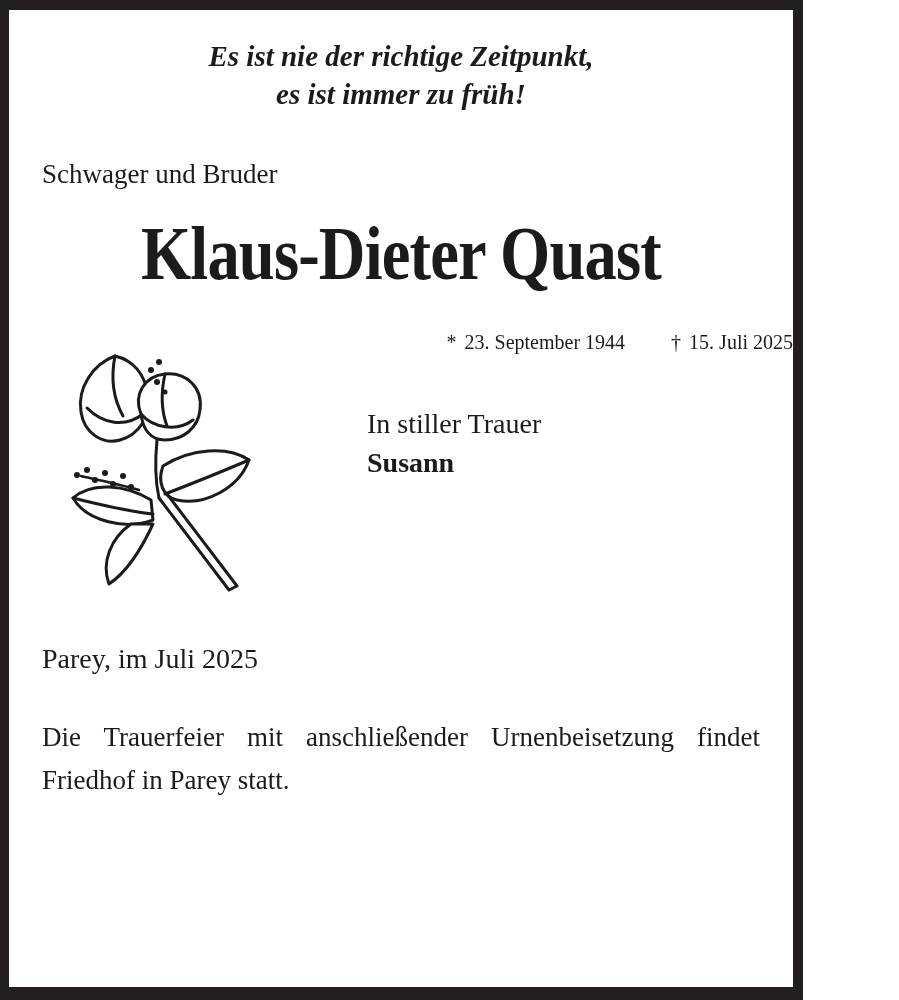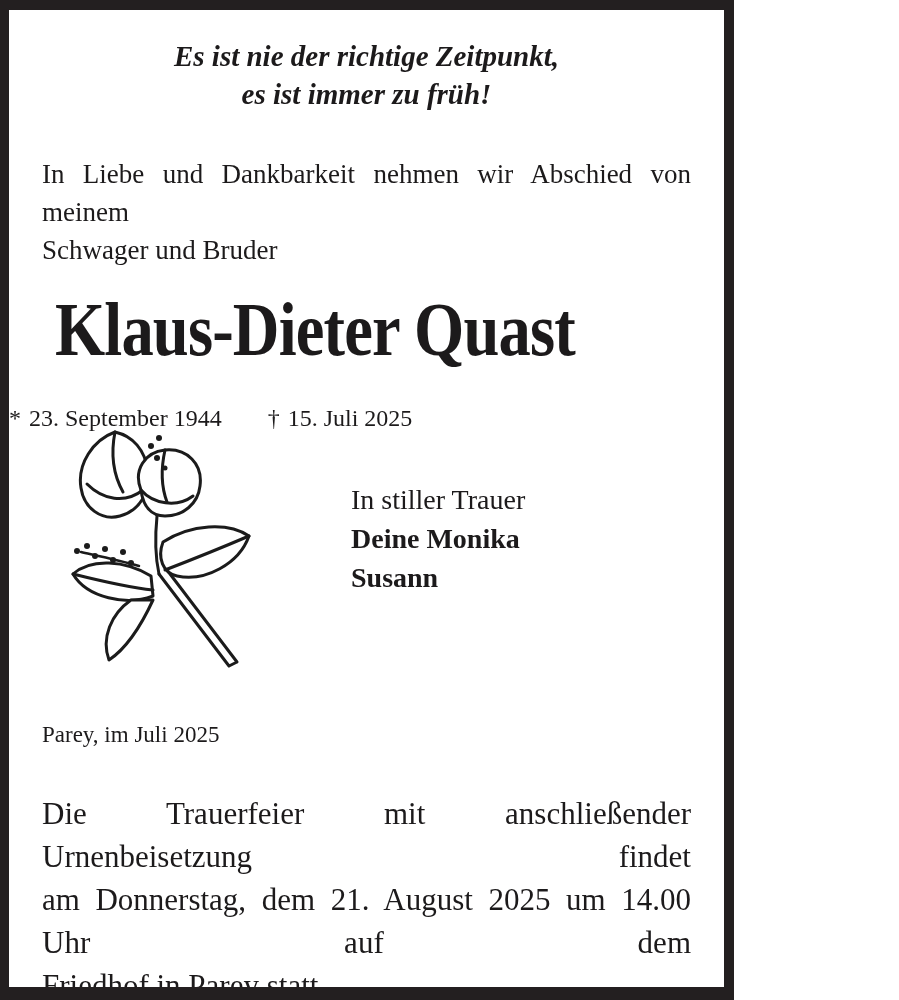--- a/index.html
+++ b/index.html
@@ -1,61 +1,60 @@
 <!DOCTYPE html>
 <html><head>
 <meta charset="utf-8">
 <style>
   html, body { margin: 0; padding: 0; background: #ffffff; }
   .page {
-    width: 734px; height: 1000px; box-sizing: border-box;
+    width: 803px; height: 1000px; box-sizing: border-box;
     border-style: solid; border-color: #231f20;
     border-width: 10px 10px 13px 9px;
     background: #ffffff; overflow: hidden;
     font-family: "Liberation Serif", serif;
     color: #1c1a1b;
   }
   .poem {
     margin-top: 27px; text-align: center;
     font-weight: bold; font-style: italic;
     font-size: 29px; line-height: 38px;
   }
   .intro { margin: 42px 33px 0 33px; font-size: 27px; line-height: 38px; }
   .just { text-align: justify; text-align-last: justify; }
-  .name-row { margin-top: 20px; text-align: left; line-height: 80px; }
+  .name-row { margin-top: 20px; text-align: center; line-height: 80px; }
   .name {
     display: inline-block; font-weight: bold; font-size: 76px;
     transform: scaleX(0.85); transform-origin: center;
     letter-spacing: -1px; white-space: nowrap;
   }
   .dates {
-    margin-top: 8px; display: flex; justify-content: flex-start;
-    gap: 46px; font-size: 24px; line-height: 40px;
+    margin-top: 8px; display: flex; justify-content: flex-end;
+    gap: 46px; font-size: 20px; line-height: 40px;
   }
   .date-group { white-space: nowrap; }
   .symbol { padding-right: 8px; }
-  .middle { position: relative; height: 268px; }
+  .middle { position: relative; height: 268px; padding-left: 16px; }
   .flower { position: absolute; left: 44px; top: -14px; }
   .mourners { margin-left: 342px; padding-top: 42px; font-size: 28px; line-height: 39px; }
   .mourner-name { font-weight: bold; }
-  .place { margin: 10px 33px 0 33px; font-size: 23px; line-height: 38px; }
-  .notice { margin: 38px 33px 0 33px; font-size: 31px; line-height: 43px; }
+  .place { margin: 10px 33px 0 33px; font-size: 28px; line-height: 38px; }
+  .notice { margin: 38px 33px 0 33px; font-size: 27px; line-height: 43px; }
 </style>
 </head>
 <body>
 
 <div class="page">
 
   <div class="poem">
     <div>Es ist nie der richtige Zeitpunkt,</div>
     <div>es ist immer zu früh!</div>
   </div>
 
   <div class="intro">
-    <div class="just">In Liebe und Dankbarkeit nehmen wir Abschied von meinem</div>
     <div>Schwager und Bruder</div>
   </div>
 
   <div class="name-row">
     <span class="name">Klaus-Dieter Quast</span>
   </div>
 
   <div class="dates">
     <span class="date-group"><span class="symbol">*</span><span>23. September 1944</span></span>
     <span class="date-group"><span class="symbol">†</span><span>15. Juli 2025</span></span>
@@ -97,26 +96,24 @@
           <circle cx="98" cy="22" r="3"></circle>
             <circle cx="106" cy="14" r="3"></circle>
             <circle cx="104" cy="34" r="3"></circle>
           <circle cx="112" cy="44" r="2.5"></circle>
         </g>
       </g>
     </svg>
 
     <div class="mourners">
       <div>In stiller Trauer</div>
-      <div class="mourner-name">Deine Monika</div>
       <div class="mourner-name">Susann</div>
     </div>
   </div>
 
   <div class="place">Parey, im Juli 2025</div>
 
   <div class="notice">
     <div class="just">Die Trauerfeier mit anschließender Urnenbeisetzung findet</div>
-    <div class="just">am Donnerstag, dem 21. August 2025 um 14.00 Uhr auf dem</div>
     <div>Friedhof in Parey statt.</div>
   </div>
 
 </div>
 
 </body></html>

